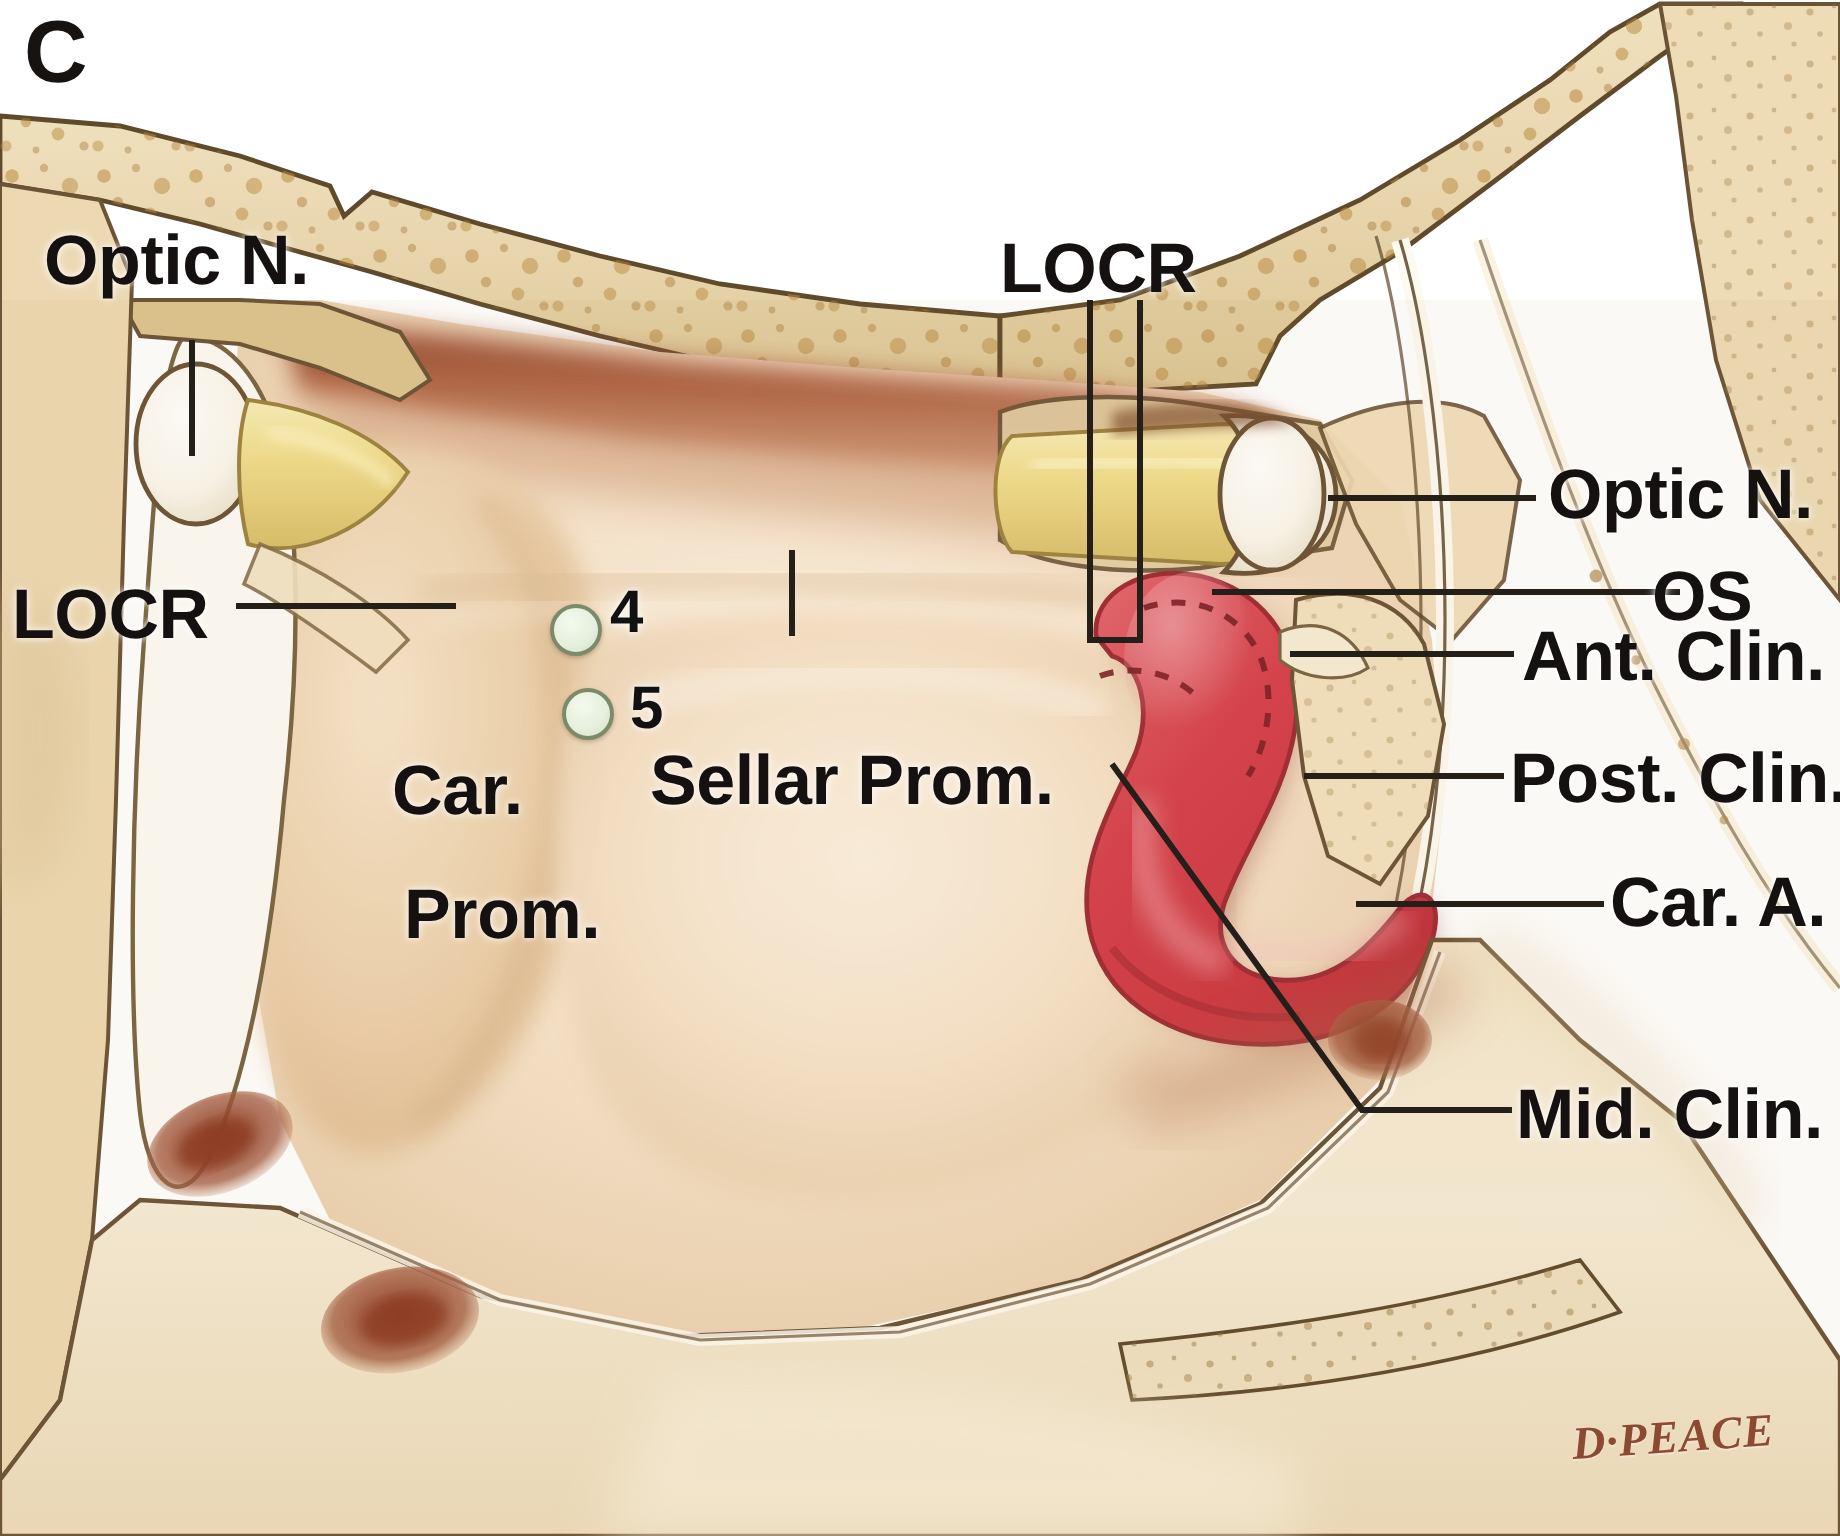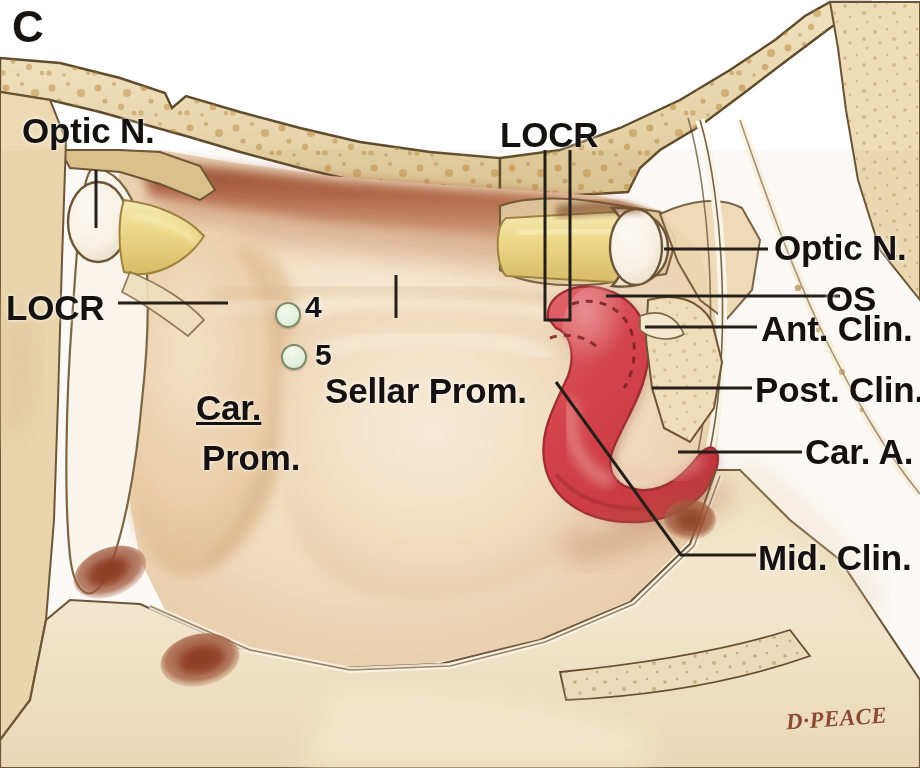--- a/index.html
+++ b/index.html
@@ -288,21 +288,21 @@
       <polyline points="556,382 681,555 756,555"></polyline>
     </g>
 
     <rect x="0" y="150" width="920" height="618" fill="#b98a50" opacity=".05"></rect>
   </svg>
 
   <div class="lbl panel-id" style="left:12px;top:4px;">C</div>
 
   <div class="lbl t32" style="left:22px;top:113px;">Optic N.</div>
   <div class="lbl t32" style="left:6px;top:290px;">LOCR</div>
-  <div class="lbl t32" style="left:196px;top:390px;text-decoration:underline;">Car.</div>
+  <div class="lbl t32" style="left:196px;top:378px;">Car.</div>
   <div class="lbl t32" style="left:174px;top:440px;margin-left:28px;">Prom.</div>
 
   <div class="lbl t32" style="left:325px;top:373px;">Sellar Prom.</div>
   <div class="lbl t32" style="left:500px;top:117px;">LOCR</div>
 
   <div class="lbl t32" style="left:774px;top:230px;">Optic N.</div>
   <div class="lbl t32" style="left:826px;top:281px;">OS</div>
   <div class="lbl t32" style="left:761px;top:311px;text-align:center;">Ant. Clin.</div>
   <div class="lbl t32" style="left:755px;top:362px;margin-top:10px;">Post. Clin.</div>
   <div class="lbl t32" style="left:758px;top:540px;">Mid. Clin.</div>

